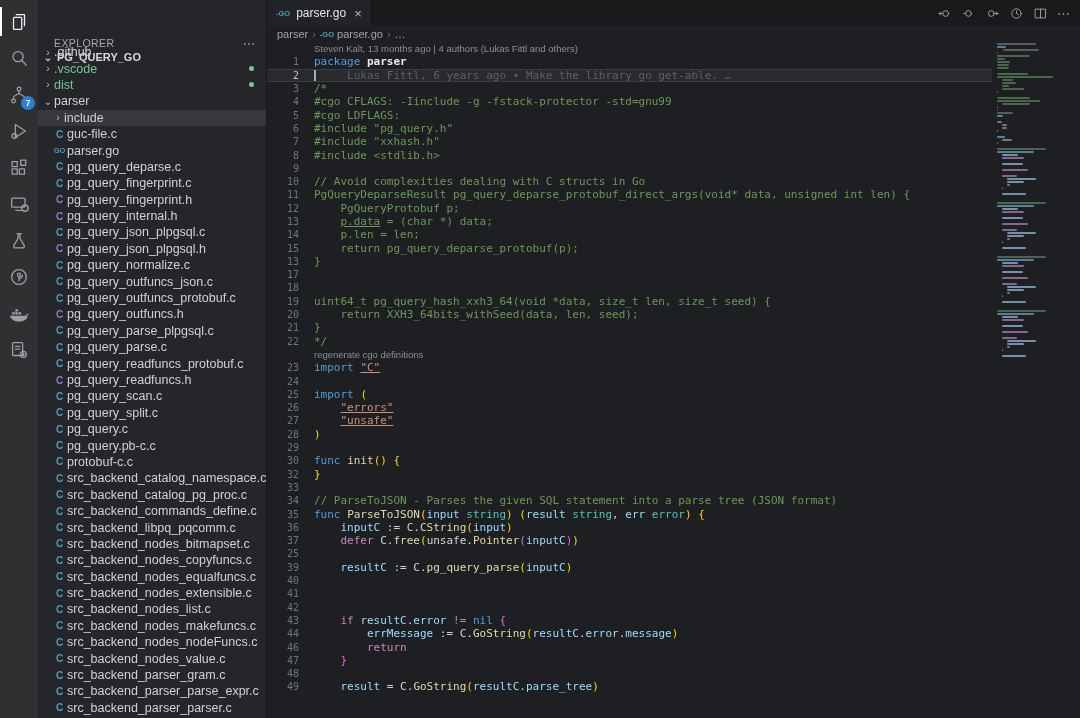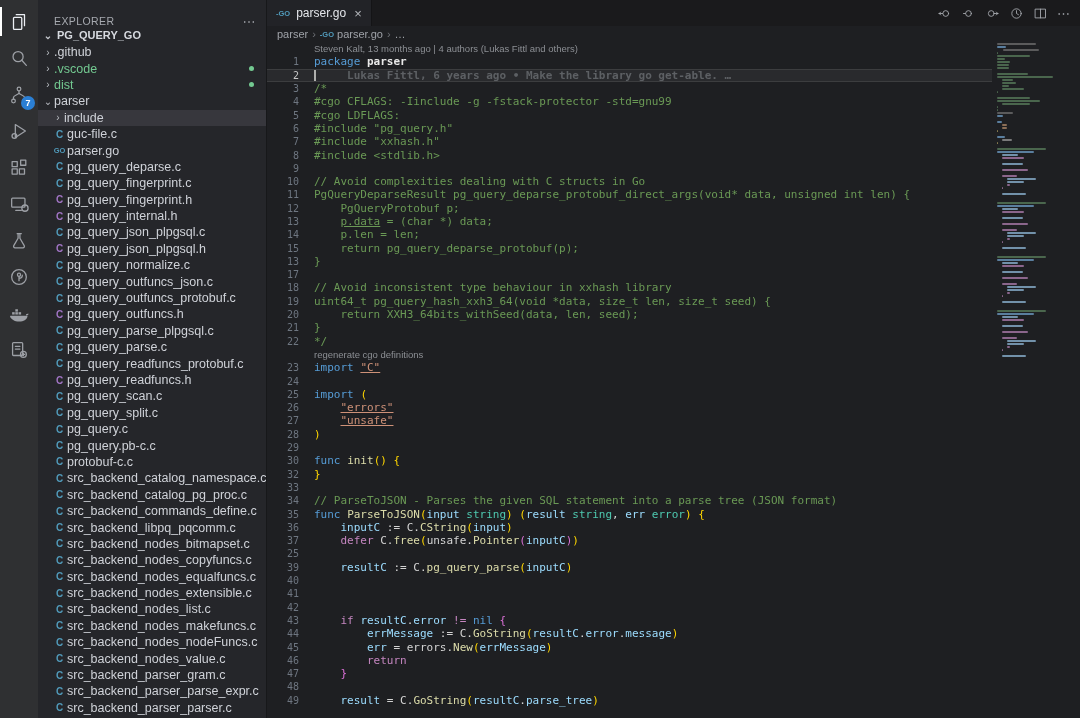--- a/index.html
+++ b/index.html
@@ -15,21 +15,21 @@
   .ab-item.active { color:#eceff4; }
   .ab-item.active::before { content:""; position:absolute; left:0; top:3px; bottom:3px; width:2px; background:#fff; }
   .ab-badge { position:absolute; right:3px; bottom:2px; min-width:14px; height:14px; border-radius:8px;
               background:#2b7fd4; color:#fff; font-size:9px; font-weight:bold; display:flex;
               align-items:center; justify-content:center; padding:0 3px; }
 
   
   .sidebar { position:absolute; left:38px; top:0; width:229px; height:718px; background:#25262a;
              color:#c5c8ce; overflow:hidden; border-right:1px solid #17181a; }
   .sb-head { height:26px; display:flex; align-items:center; justify-content:space-between;
-             padding:16px 10px 0 16px; font-size:10.5px; letter-spacing:.4px; color:#a6a9af; }
+             padding:16px 10px 0 16px; font-size:10.5px; letter-spacing:.4px; color:#a6a9af;margin-top:22px; }
   .sb-more { font-size:13px; color:#a6a9af; cursor:pointer; }
   .sb-root { height:18px; display:flex; align-items:center; gap:3px; font-size:11px; font-weight:bold;
              color:#d7dae0; padding-left:4px; cursor:pointer; }
   .sb-root .chev { font-size:10px; width:12px; text-align:center; color:#c5c8ce; }
   .tree { position:absolute; top:44px; left:0; right:0; bottom:0; }
   .trow { height:16.4px; display:flex; align-items:center; font-size:12.5px; color:#cfd2d8;
           position:relative; cursor:pointer; white-space:nowrap; }
   .trow.sel { background:#37373d; }
   .trow .chev { width:12px; font-size:10px; color:#b8bbc1; text-align:center; flex:0 0 12px; }
   .trow .fic { width:15px; flex:0 0 15px; font-size:10px; font-weight:bold; text-align:center; }
@@ -66,21 +66,21 @@
              box-shadow: inset 0 1px 0 rgba(255,255,255,.09), inset 0 -1px 0 rgba(255,255,255,.09); }
   .row.cur .ln { color:#c6c6c6; }
   .row.lens .tx , .row.blame .tx { font-size:9.5px; color:#8c8f94; font-family:"Liberation Sans",sans-serif; }
   .caret { position:absolute; left:47px; top:1px; width:2px; height:11px; background:#aeafad; }
   .tk-p { color:#d4d4d4; } .tk-w { color:#eaeaea; font-weight:bold; }
   .tk-k { color:#569cd6; } .tk-c { color:#c586c0; }
   .tk-f { color:#dcdcaa; } .tk-v { color:#9cdcfe; }
   .tk-t { color:#4ec9b0;text-align:right; }
   .tk-u { color:#ce9178; text-decoration:underline; }
   .tk-m { color:#6a9955; } .tk-mu { color:#6a9955; text-decoration:underline; }
-  .tk-d { color:#5d6064;font-weight:bold; }
+  .tk-d { color:#5d6064; }
   .tk-g1 { color:#ffd700; } .tk-g2 { color:#da70d6; }
 
   
   .minimap { position:absolute; top:42px; right:0; width:88px; bottom:0; padding:1px 2px 0 5px; }
   .mm-line { height:2px; margin-bottom:1px; border-radius:1px; opacity:.75; }
 </style>
 </head>
 <body>
 
 <div class="app">
@@ -405,21 +405,21 @@
         <div class="row"><span class="ln">8</span><span class="tx"><span class="tk-m">#include &lt;stdlib.h&gt;</span></span></div>
         <div class="row"><span class="ln">9</span><span class="tx"></span></div>
         <div class="row"><span class="ln">10</span><span class="tx"><span class="tk-m">// Avoid complexities dealing with C structs in Go</span></span></div>
         <div class="row"><span class="ln">11</span><span class="tx"><span class="tk-m">PgQueryDeparseResult pg_query_deparse_protobuf_direct_args(void* data, unsigned int len) {</span></span></div>
         <div class="row"><span class="ln">12</span><span class="tx"><span class="tk-m">    PgQueryProtobuf p;</span></span></div>
         <div class="row"><span class="ln">13</span><span class="tx"><span class="tk-m">    </span><span class="tk-mu">p.data</span><span class="tk-m"> = (char *) data;</span></span></div>
         <div class="row"><span class="ln">14</span><span class="tx"><span class="tk-m">    p.len = len;</span></span></div>
         <div class="row"><span class="ln">15</span><span class="tx"><span class="tk-m">    return pg_query_deparse_protobuf(p);</span></span></div>
         <div class="row"><span class="ln">13</span><span class="tx"><span class="tk-m">}</span></span></div>
         <div class="row"><span class="ln">17</span><span class="tx"></span></div>
-        <div class="row"><span class="ln">18</span><span class="tx"><span class="tk-m">// Avoid inconsistent type behaviour in xxhash library</span></span></div>
+        <div class="row"><span class="ln">18</span></div>
         <div class="row"><span class="ln">19</span><span class="tx"><span class="tk-m">uint64_t pg_query_hash_xxh3_64(void *data, size_t len, size_t seed) {</span></span></div>
         <div class="row"><span class="ln">20</span><span class="tx"><span class="tk-m">    return XXH3_64bits_withSeed(data, len, seed);</span></span></div>
         <div class="row"><span class="ln">21</span><span class="tx"><span class="tk-m">}</span></span></div>
         <div class="row"><span class="ln">22</span><span class="tx"><span class="tk-m">*/</span></span></div>
         <div class="row lens"><span class="ln"></span><span class="tx">regenerate cgo definitions</span></div>
         <div class="row"><span class="ln">23</span><span class="tx"><span class="tk-k">import</span><span class="tk-p"> </span><span class="tk-u">"C"</span></span></div>
         <div class="row"><span class="ln">24</span><span class="tx"></span></div>
         <div class="row"><span class="ln">25</span><span class="tx"><span class="tk-k">import</span><span class="tk-p"> </span><span class="tk-g1">(</span></span></div>
         <div class="row"><span class="ln">26</span><span class="tx"><span class="tk-p">    </span><span class="tk-u">"errors"</span></span></div>
         <div class="row"><span class="ln">27</span><span class="tx"><span class="tk-p">    </span><span class="tk-u">"unsafe"</span></span></div>
@@ -432,21 +432,20 @@
         <div class="row"><span class="ln">35</span><span class="tx"><span class="tk-k">func</span><span class="tk-p"> </span><span class="tk-f">ParseToJSON</span><span class="tk-g1">(</span><span class="tk-v">input</span><span class="tk-p"> </span><span class="tk-t">string</span><span class="tk-g1">)</span><span class="tk-p"> </span><span class="tk-g1">(</span><span class="tk-v">result</span><span class="tk-p"> </span><span class="tk-t">string</span><span class="tk-p">, </span><span class="tk-v">err</span><span class="tk-p"> </span><span class="tk-t">error</span><span class="tk-g1">)</span><span class="tk-p"> </span><span class="tk-g1">{</span></span></div>
         <div class="row"><span class="ln">36</span><span class="tx"><span class="tk-p">    </span><span class="tk-v">inputC</span><span class="tk-p"> := C.</span><span class="tk-f">CString</span><span class="tk-g1">(</span><span class="tk-v">input</span><span class="tk-g1">)</span></span></div>
         <div class="row"><span class="ln">37</span><span class="tx"><span class="tk-p">    </span><span class="tk-c">defer</span><span class="tk-p"> C.</span><span class="tk-f">free</span><span class="tk-g1">(</span><span class="tk-p">unsafe.</span><span class="tk-f">Pointer</span><span class="tk-g2">(</span><span class="tk-v">inputC</span><span class="tk-g2">)</span><span class="tk-g1">)</span></span></div>
         <div class="row"><span class="ln">25</span><span class="tx"></span></div>
         <div class="row"><span class="ln">39</span><span class="tx"><span class="tk-p">    </span><span class="tk-v">resultC</span><span class="tk-p"> := C.</span><span class="tk-f">pg_query_parse</span><span class="tk-g1">(</span><span class="tk-v">inputC</span><span class="tk-g1">)</span></span></div>
         <div class="row"><span class="ln">40</span><span class="tx"></span></div>
         <div class="row"><span class="ln">41</span></div>
         <div class="row"><span class="ln">42</span><span class="tx"></span></div>
         <div class="row"><span class="ln">43</span><span class="tx"><span class="tk-p">    </span><span class="tk-c">if</span><span class="tk-p"> </span><span class="tk-v">resultC</span><span class="tk-p">.</span><span class="tk-v">error</span><span class="tk-p"> </span><span class="tk-c">!=</span><span class="tk-p"> </span><span class="tk-k">nil</span><span class="tk-p"> </span><span class="tk-g2">{</span></span></div>
         <div class="row"><span class="ln">44</span><span class="tx"><span class="tk-p">        </span><span class="tk-v">errMessage</span><span class="tk-p"> := C.</span><span class="tk-f">GoString</span><span class="tk-g1">(</span><span class="tk-v">resultC</span><span class="tk-p">.</span><span class="tk-v">error</span><span class="tk-p">.</span><span class="tk-v">message</span><span class="tk-g1">)</span></span></div>
-        <div class="row"><span class="ln">45</span><span class="tx"><span class="tk-p">        </span><span class="tk-v">err</span><span class="tk-p"> = errors.</span><span class="tk-f">New</span><span class="tk-g1">(</span><span class="tk-v">errMessage</span><span class="tk-g1">)</span></span></div>
         <div class="row"><span class="ln">46</span><span class="tx"><span class="tk-p">        </span><span class="tk-c">return</span></span></div>
         <div class="row"><span class="ln">47</span><span class="tx"><span class="tk-p">    </span><span class="tk-g2">}</span></span></div>
         <div class="row"><span class="ln">48</span><span class="tx"></span></div>
         <div class="row"><span class="ln">49</span><span class="tx"><span class="tk-p">    </span><span class="tk-v">result</span><span class="tk-p"> = C.</span><span class="tk-f">GoString</span><span class="tk-g1">(</span><span class="tk-v">resultC</span><span class="tk-p">.</span><span class="tk-v">parse_tree</span><span class="tk-g1">)</span></span></div>
       </div>
     <div class="minimap" id="minimap">
         <div class="mm-line" style="margin-left: 0px; width: 39.06px; background: rgb(112, 112, 112);"></div>
         <div class="mm-line" style="margin-left: 0px; width: 8.68px; background: rgb(111, 159, 200);"></div>
         <div class="mm-line" style="margin-left: 6px; width: 35.96px; background: rgb(112, 112, 112);"></div>
         <div class="mm-line" style="margin-left: 0px; width: 1.24px; background: rgb(90, 127, 92);"></div>

